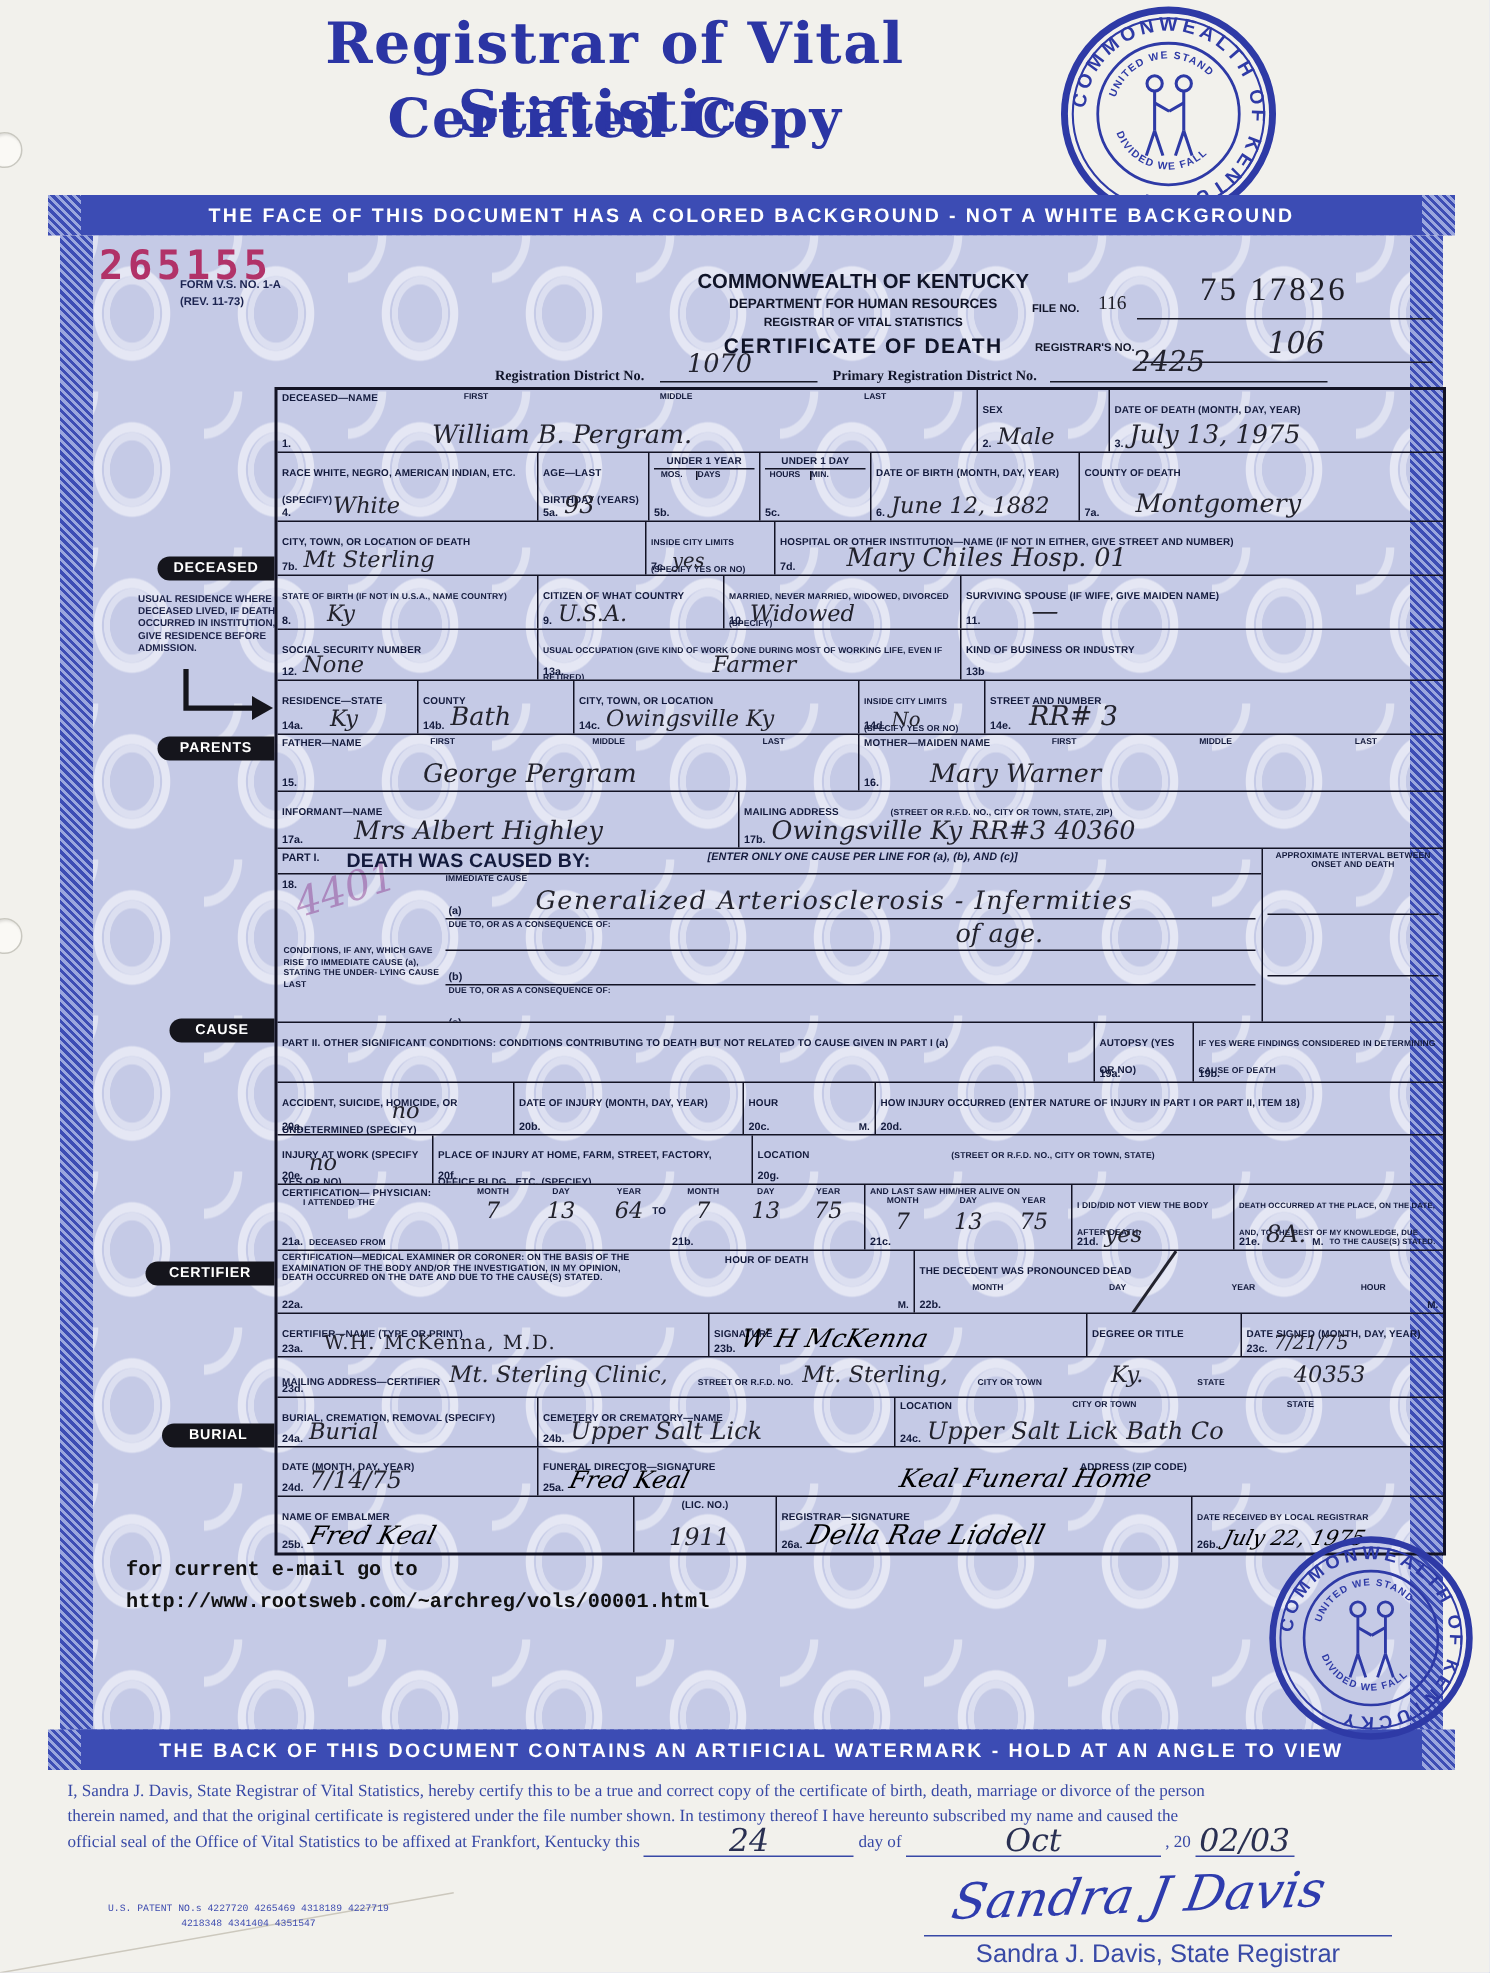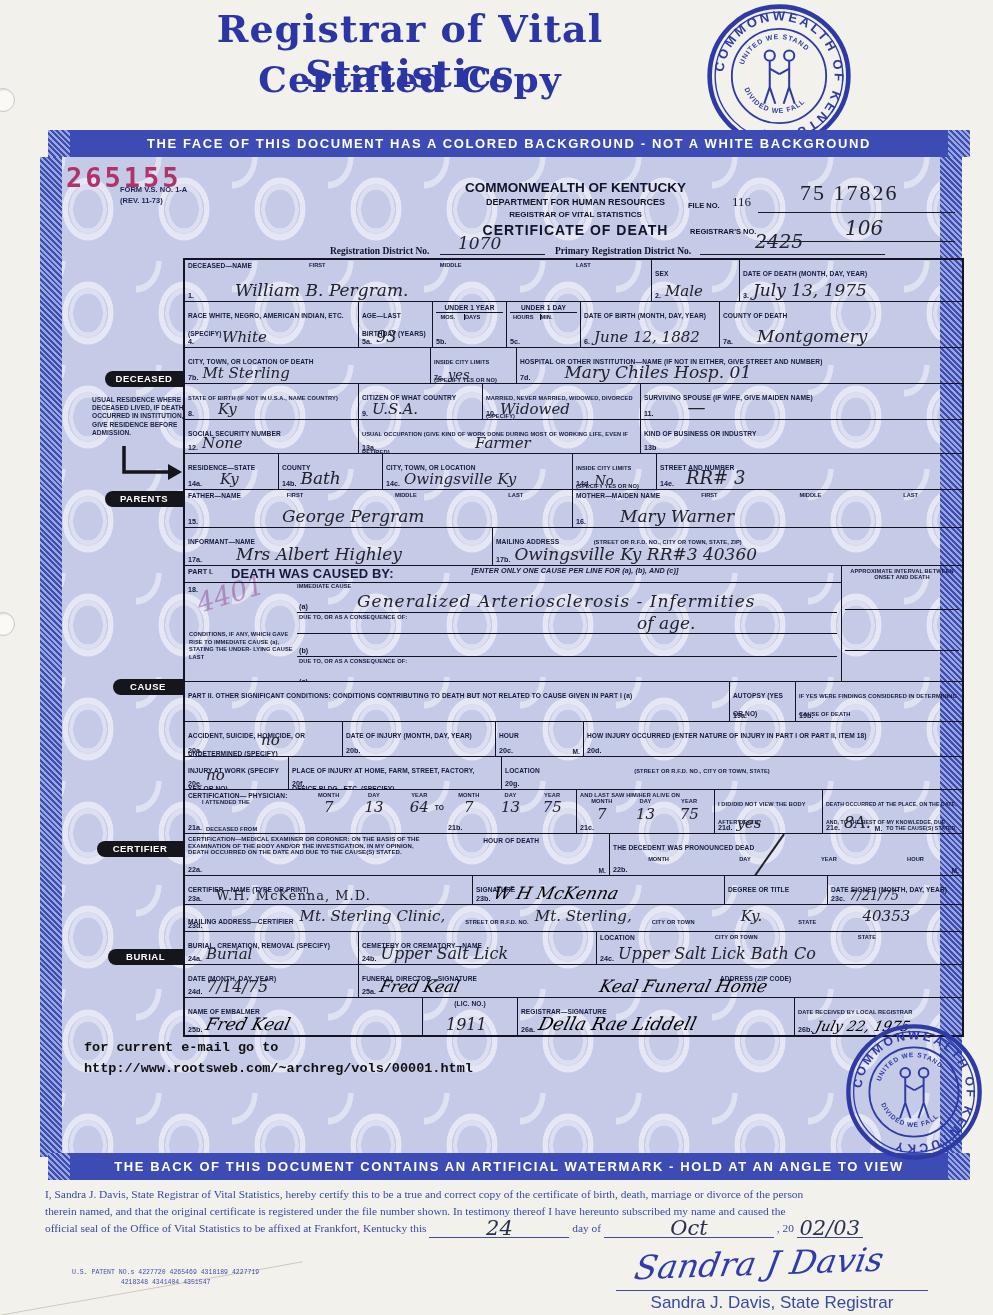--- a/index.html
+++ b/index.html
@@ -4,21 +4,21 @@
 <style>
   html,body{margin:0;padding:0;}
   #doc{position:relative;width:993px;height:1315px;background:#f2f1ec;font-family:"Liberation Sans",sans-serif;overflow:hidden;}
   
   .gothic{position:absolute;font-family:"DejaVu Serif",serif;font-weight:bold;color:#2b35a4;text-align:center;letter-spacing:1px;}
   #title1{left:130px;top:6px;width:560px;font-size:38px;}
   #title2{left:200px;top:58px;width:420px;font-size:36px;}
   
   .seal{position:absolute;}
   
-  .banner{position:absolute;left:48px;width:922px;height:27px;background:repeating-linear-gradient(45deg,#3d4db4 0 2px,#9aa6de 2px 4px);}
+  .banner{position:absolute;left:32px;width:922px;height:27px;background:repeating-linear-gradient(45deg,#3d4db4 0 2px,#9aa6de 2px 4px);padding-left:16px;}
   .banner .bar{position:absolute;left:22px;right:22px;top:0;bottom:0;background:#3c4cb4;color:#fff;font-weight:bold;font-size:13px;letter-spacing:1.6px;text-align:center;line-height:27px;white-space:nowrap;}
   
   #cert{position:absolute;left:40px;top:157px;width:922px;height:1000px;background-color:#c5cae6;
     background-image:
       radial-gradient(ellipse 34px 42px at 48px 52px, transparent 58%, rgba(255,255,255,.55) 60%, rgba(255,255,255,.55) 74%, transparent 76%),
       radial-gradient(ellipse 22px 29px at 48px 52px, transparent 66%, rgba(255,255,255,.4) 68%, rgba(255,255,255,.4) 84%, transparent 86%),
       radial-gradient(ellipse 34px 42px at 0px 0px, transparent 58%, rgba(255,255,255,.45) 60%, rgba(255,255,255,.45) 74%, transparent 76%);
     background-size:96px 104px,96px 104px,96px 104px;}
   .gband{position:absolute;top:0;bottom:0;width:22px;background:repeating-linear-gradient(45deg,#3d4db4 0 2px,#9aa6de 2px 4px);}
   
@@ -162,21 +162,21 @@
         <div style="display:flex">
             <span class="lbl">DECEASED—NAME</span>
           <span class="subs" style="flex:1">
               <span>FIRST</span>
               <span>MIDDLE</span>
               <span>LAST</span>
             </span>
           </div>
         <div class="vrow">
             <span class="num">1.</span>
-            <span class="val" style="font-size:17px;margin-left:37px">William B. Pergram.</span>
+            <span class="val" style="font-size:17px;margin-left:90px">William B. Pergram.</span>
           </div>
       </div>
       <div class="cell" style="width:88px">
         <span class="lbl">SEX</span>
         <div class="vrow">
             <span class="num">2.</span>
             <span class="val">Male</span>
           </div>
       </div>
       <div class="cell" style="width:222px">

